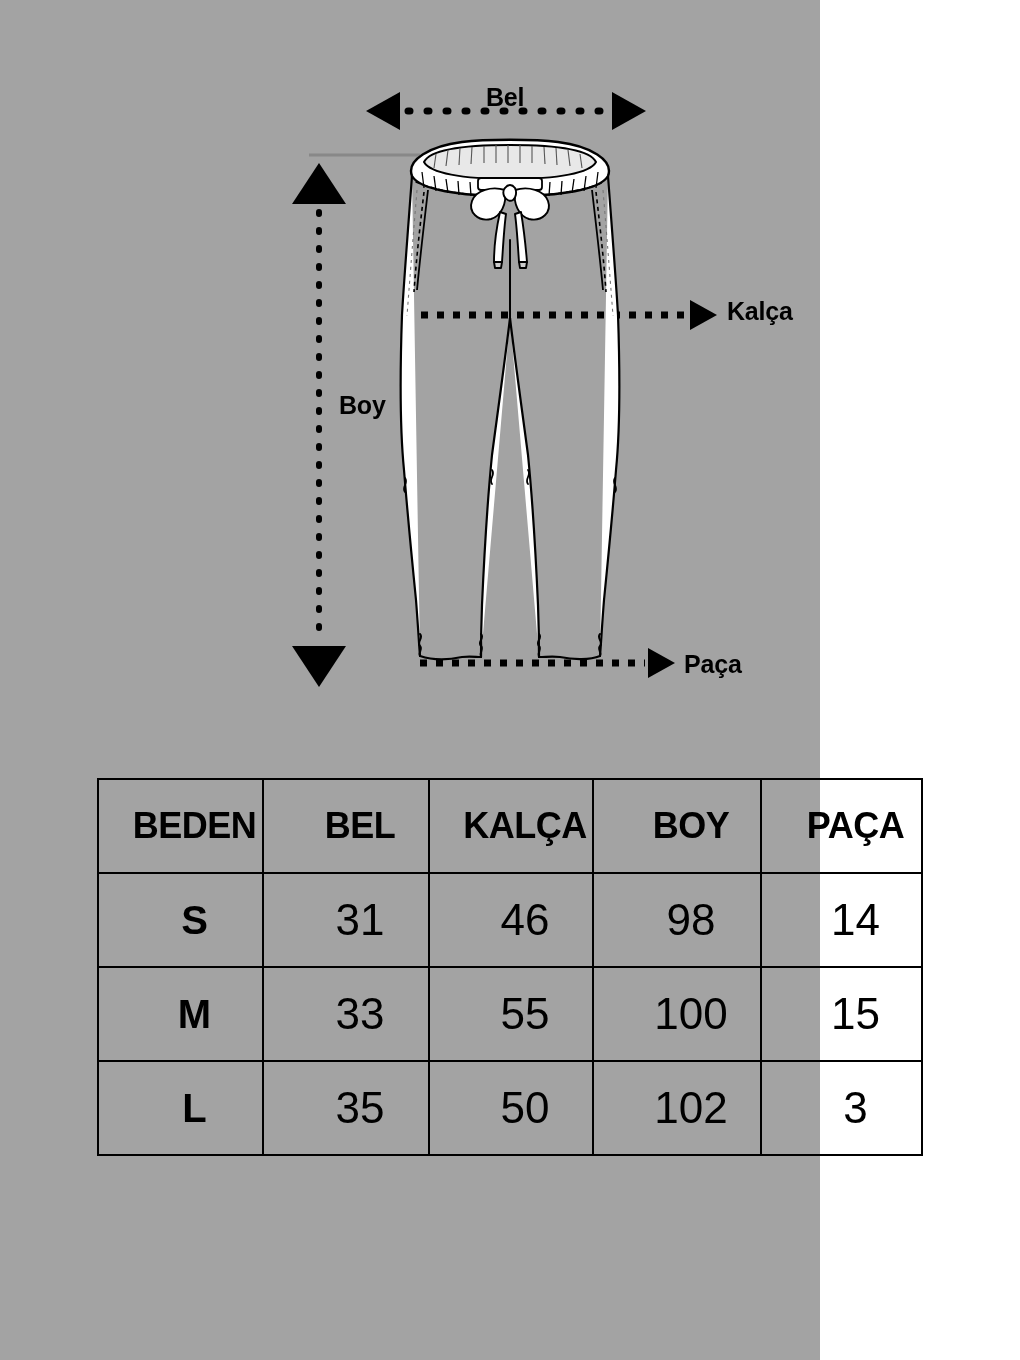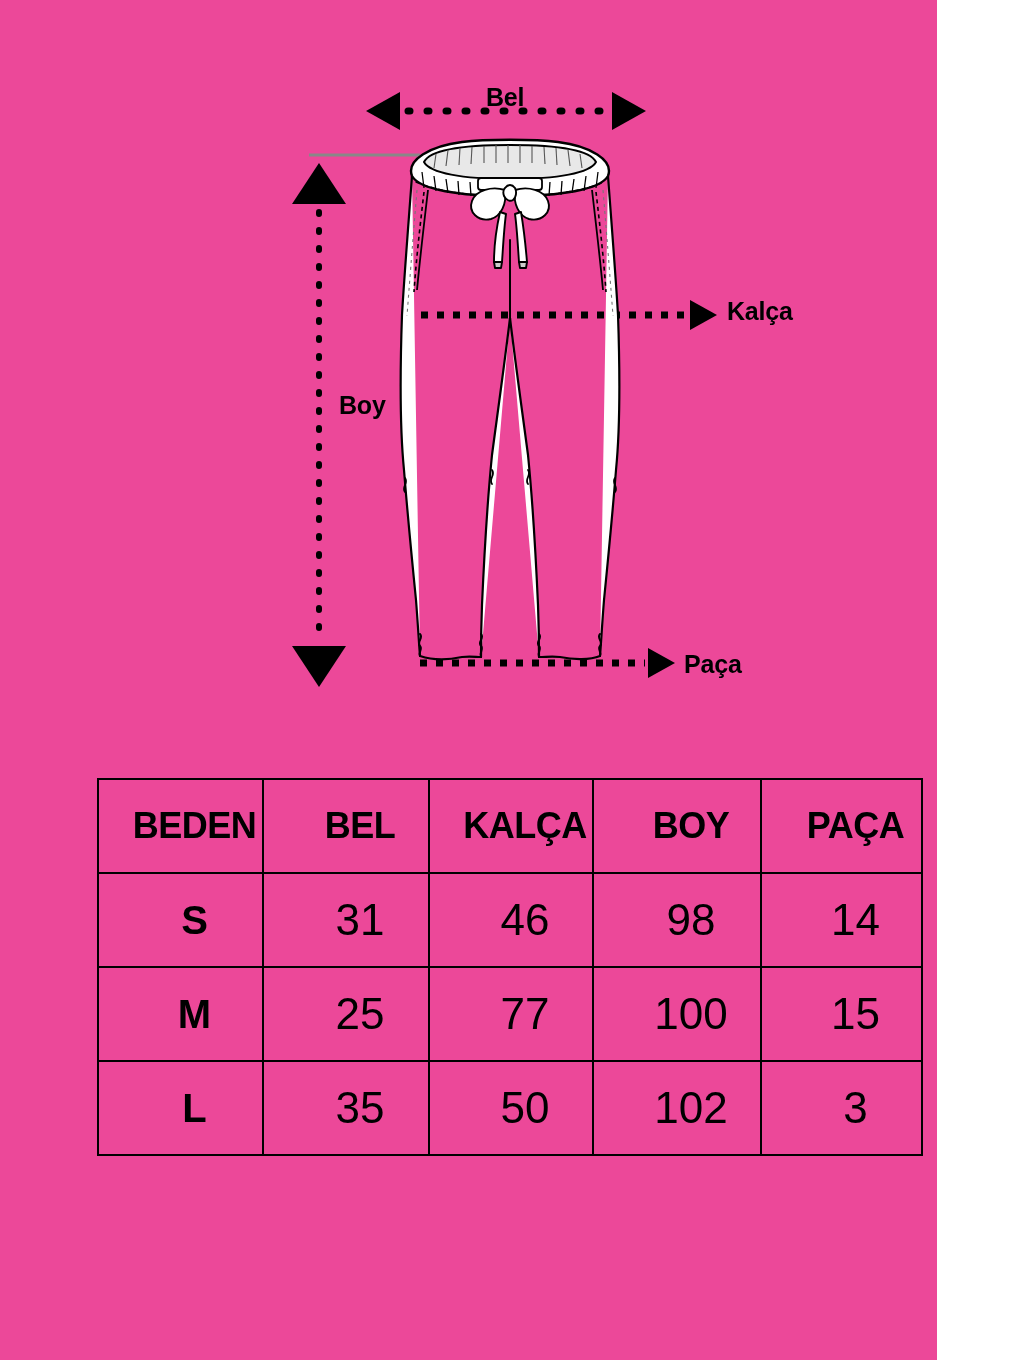--- a/index.html
+++ b/index.html
@@ -5,23 +5,23 @@
   * { box-sizing: border-box; margin: 0; padding: 0; }
   html, body {
     width: 1020px;
     height: 1360px;
     background: #ffffff;
     font-family: "Liberation Sans", sans-serif;
     overflow: hidden;
   }
   #page {
     position: relative;
-    width: 937px;
+    width: 820px;
     height: 1360px;
-    background: #ec4899;
+    background: #a3a3a3;
   }
 
   
   #diagram {
     position: absolute;
     left: 0; top: 0;
     width: 1020px;
     height: 740px;
   }
   #diagram svg { display: block; }
@@ -264,22 +264,22 @@
     <tbody>
       <tr>
         <td class="size-cell">S</td>
         <td>31</td>
         <td>46</td>
         <td>98</td>
         <td>14</td>
       </tr>
       <tr>
         <td class="size-cell">M</td>
-        <td>25</td>
-        <td>77</td>
+        <td>33</td>
+        <td>55</td>
         <td>100</td>
         <td>15</td>
       </tr>
       <tr>
         <td class="size-cell">L</td>
         <td>35</td>
         <td>50</td>
         <td>102</td>
         <td>3</td>
       </tr>

